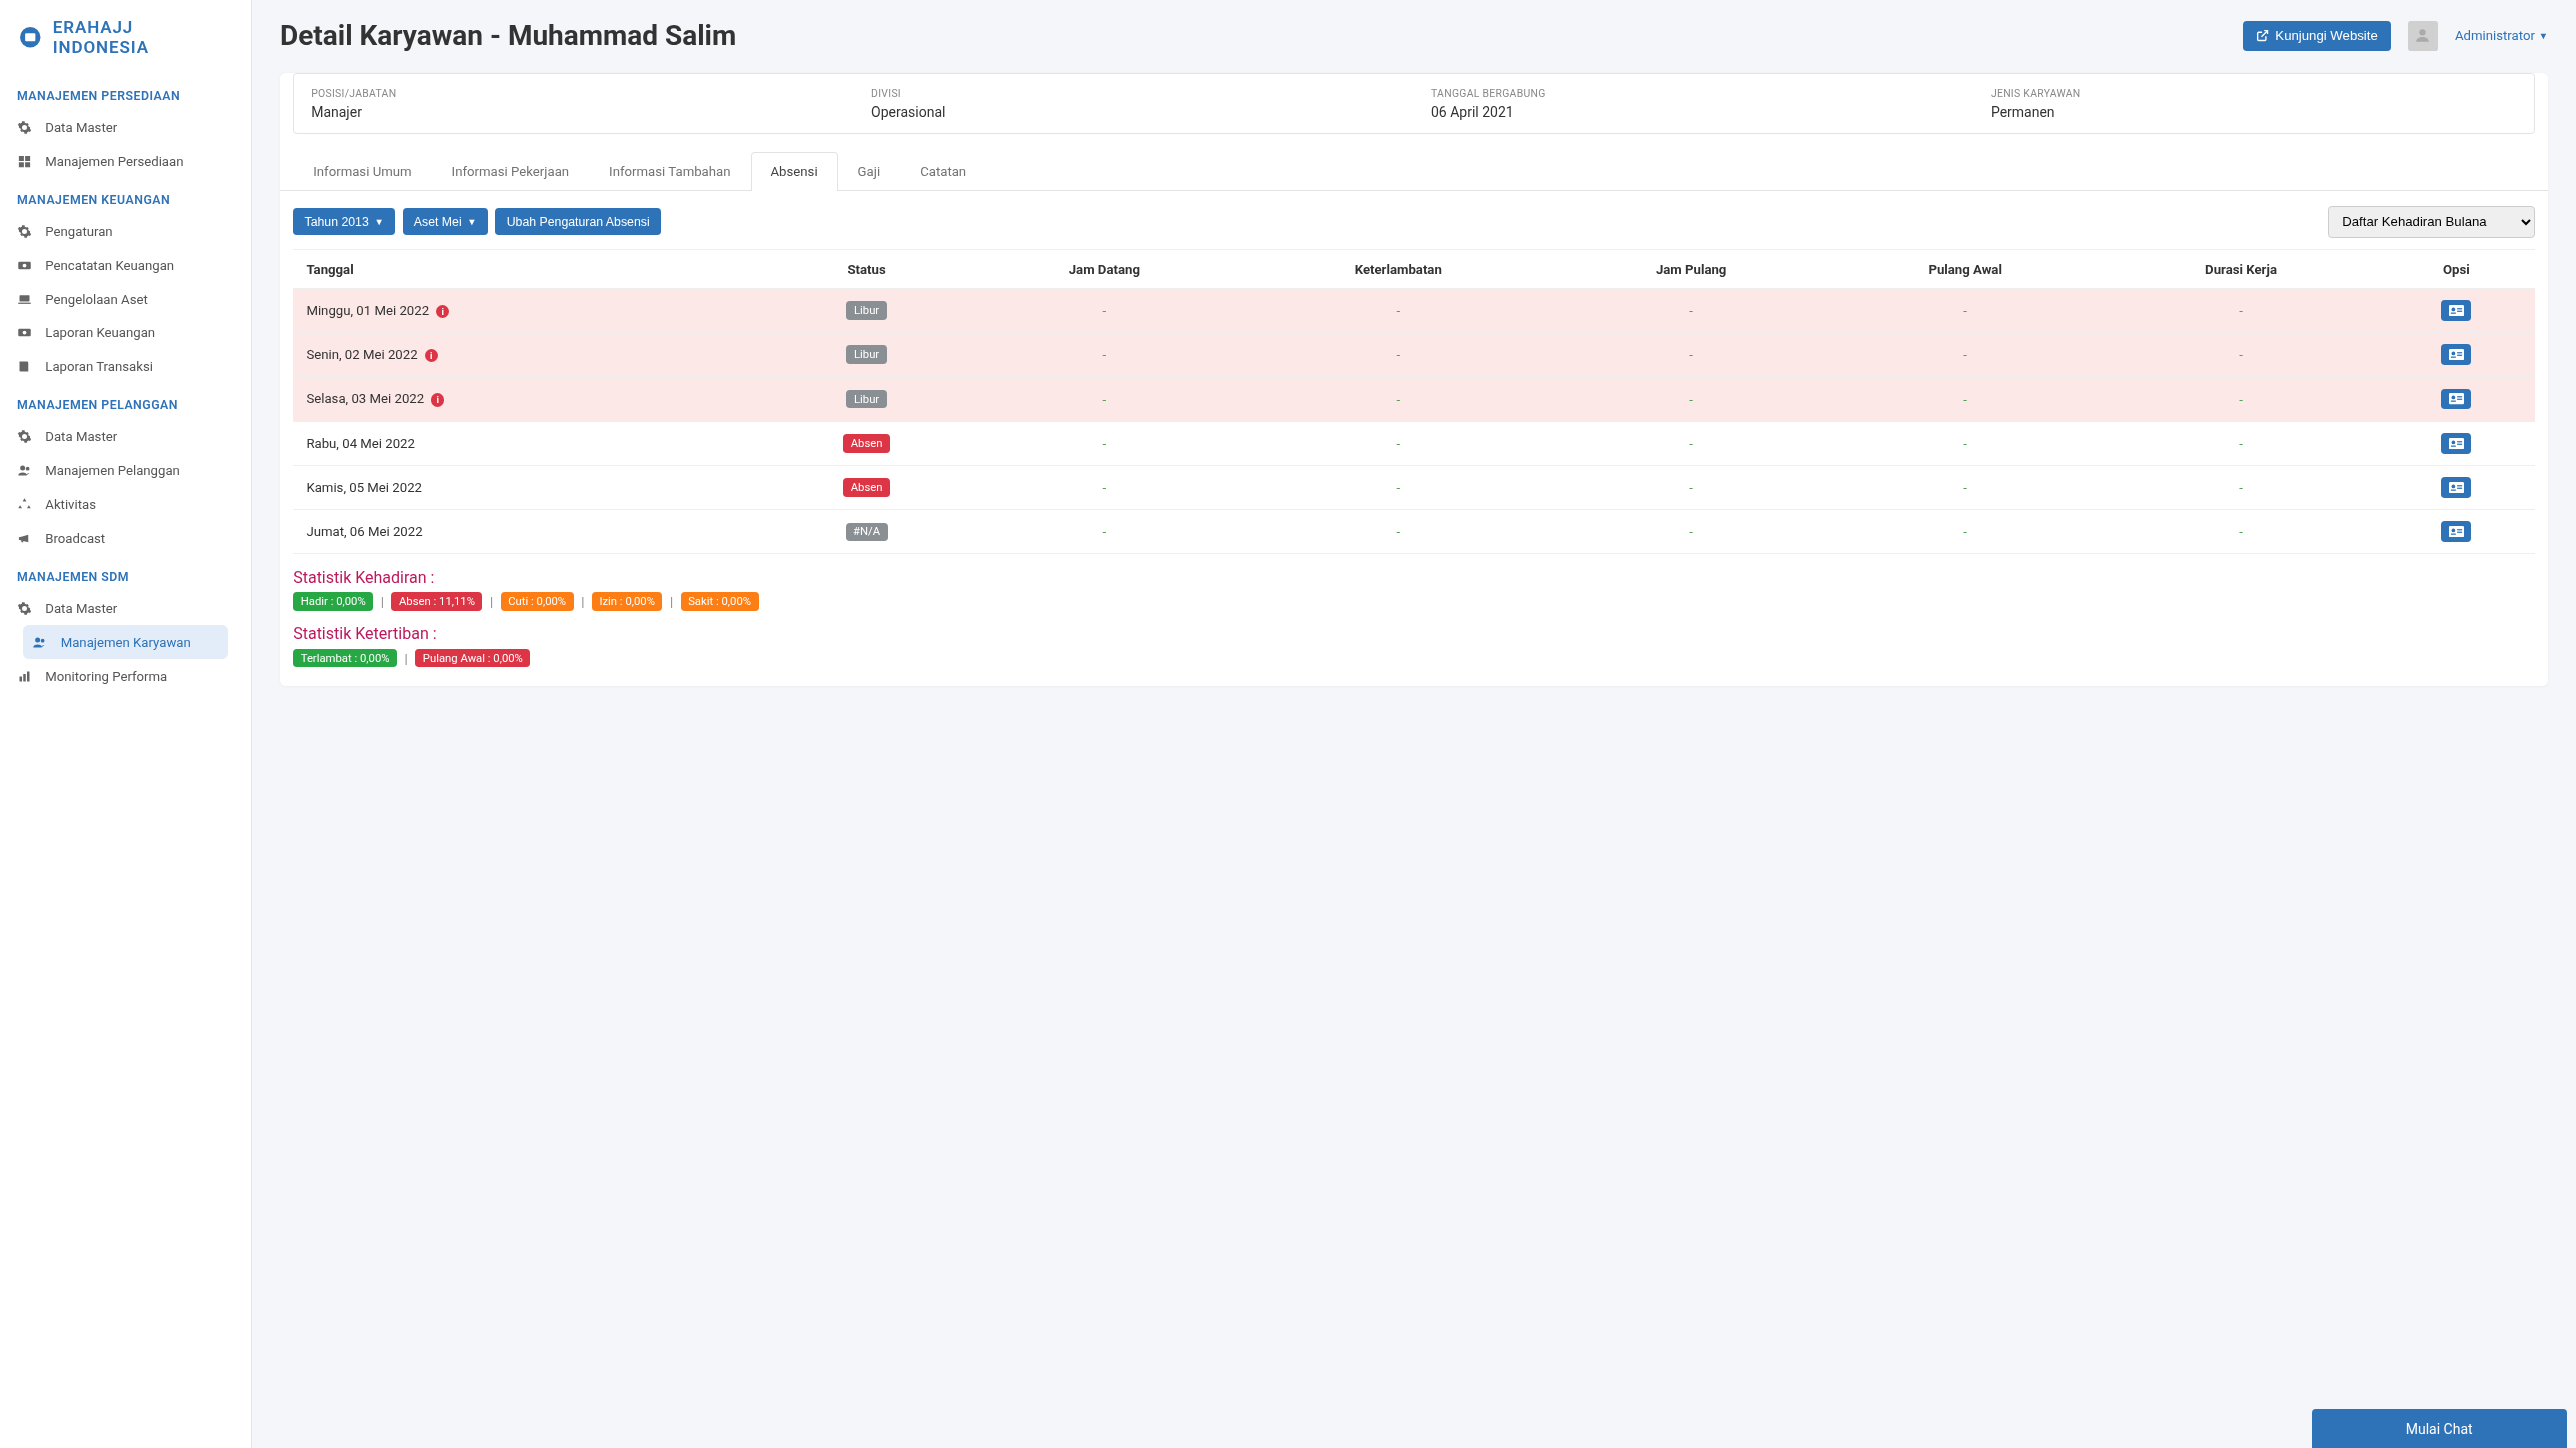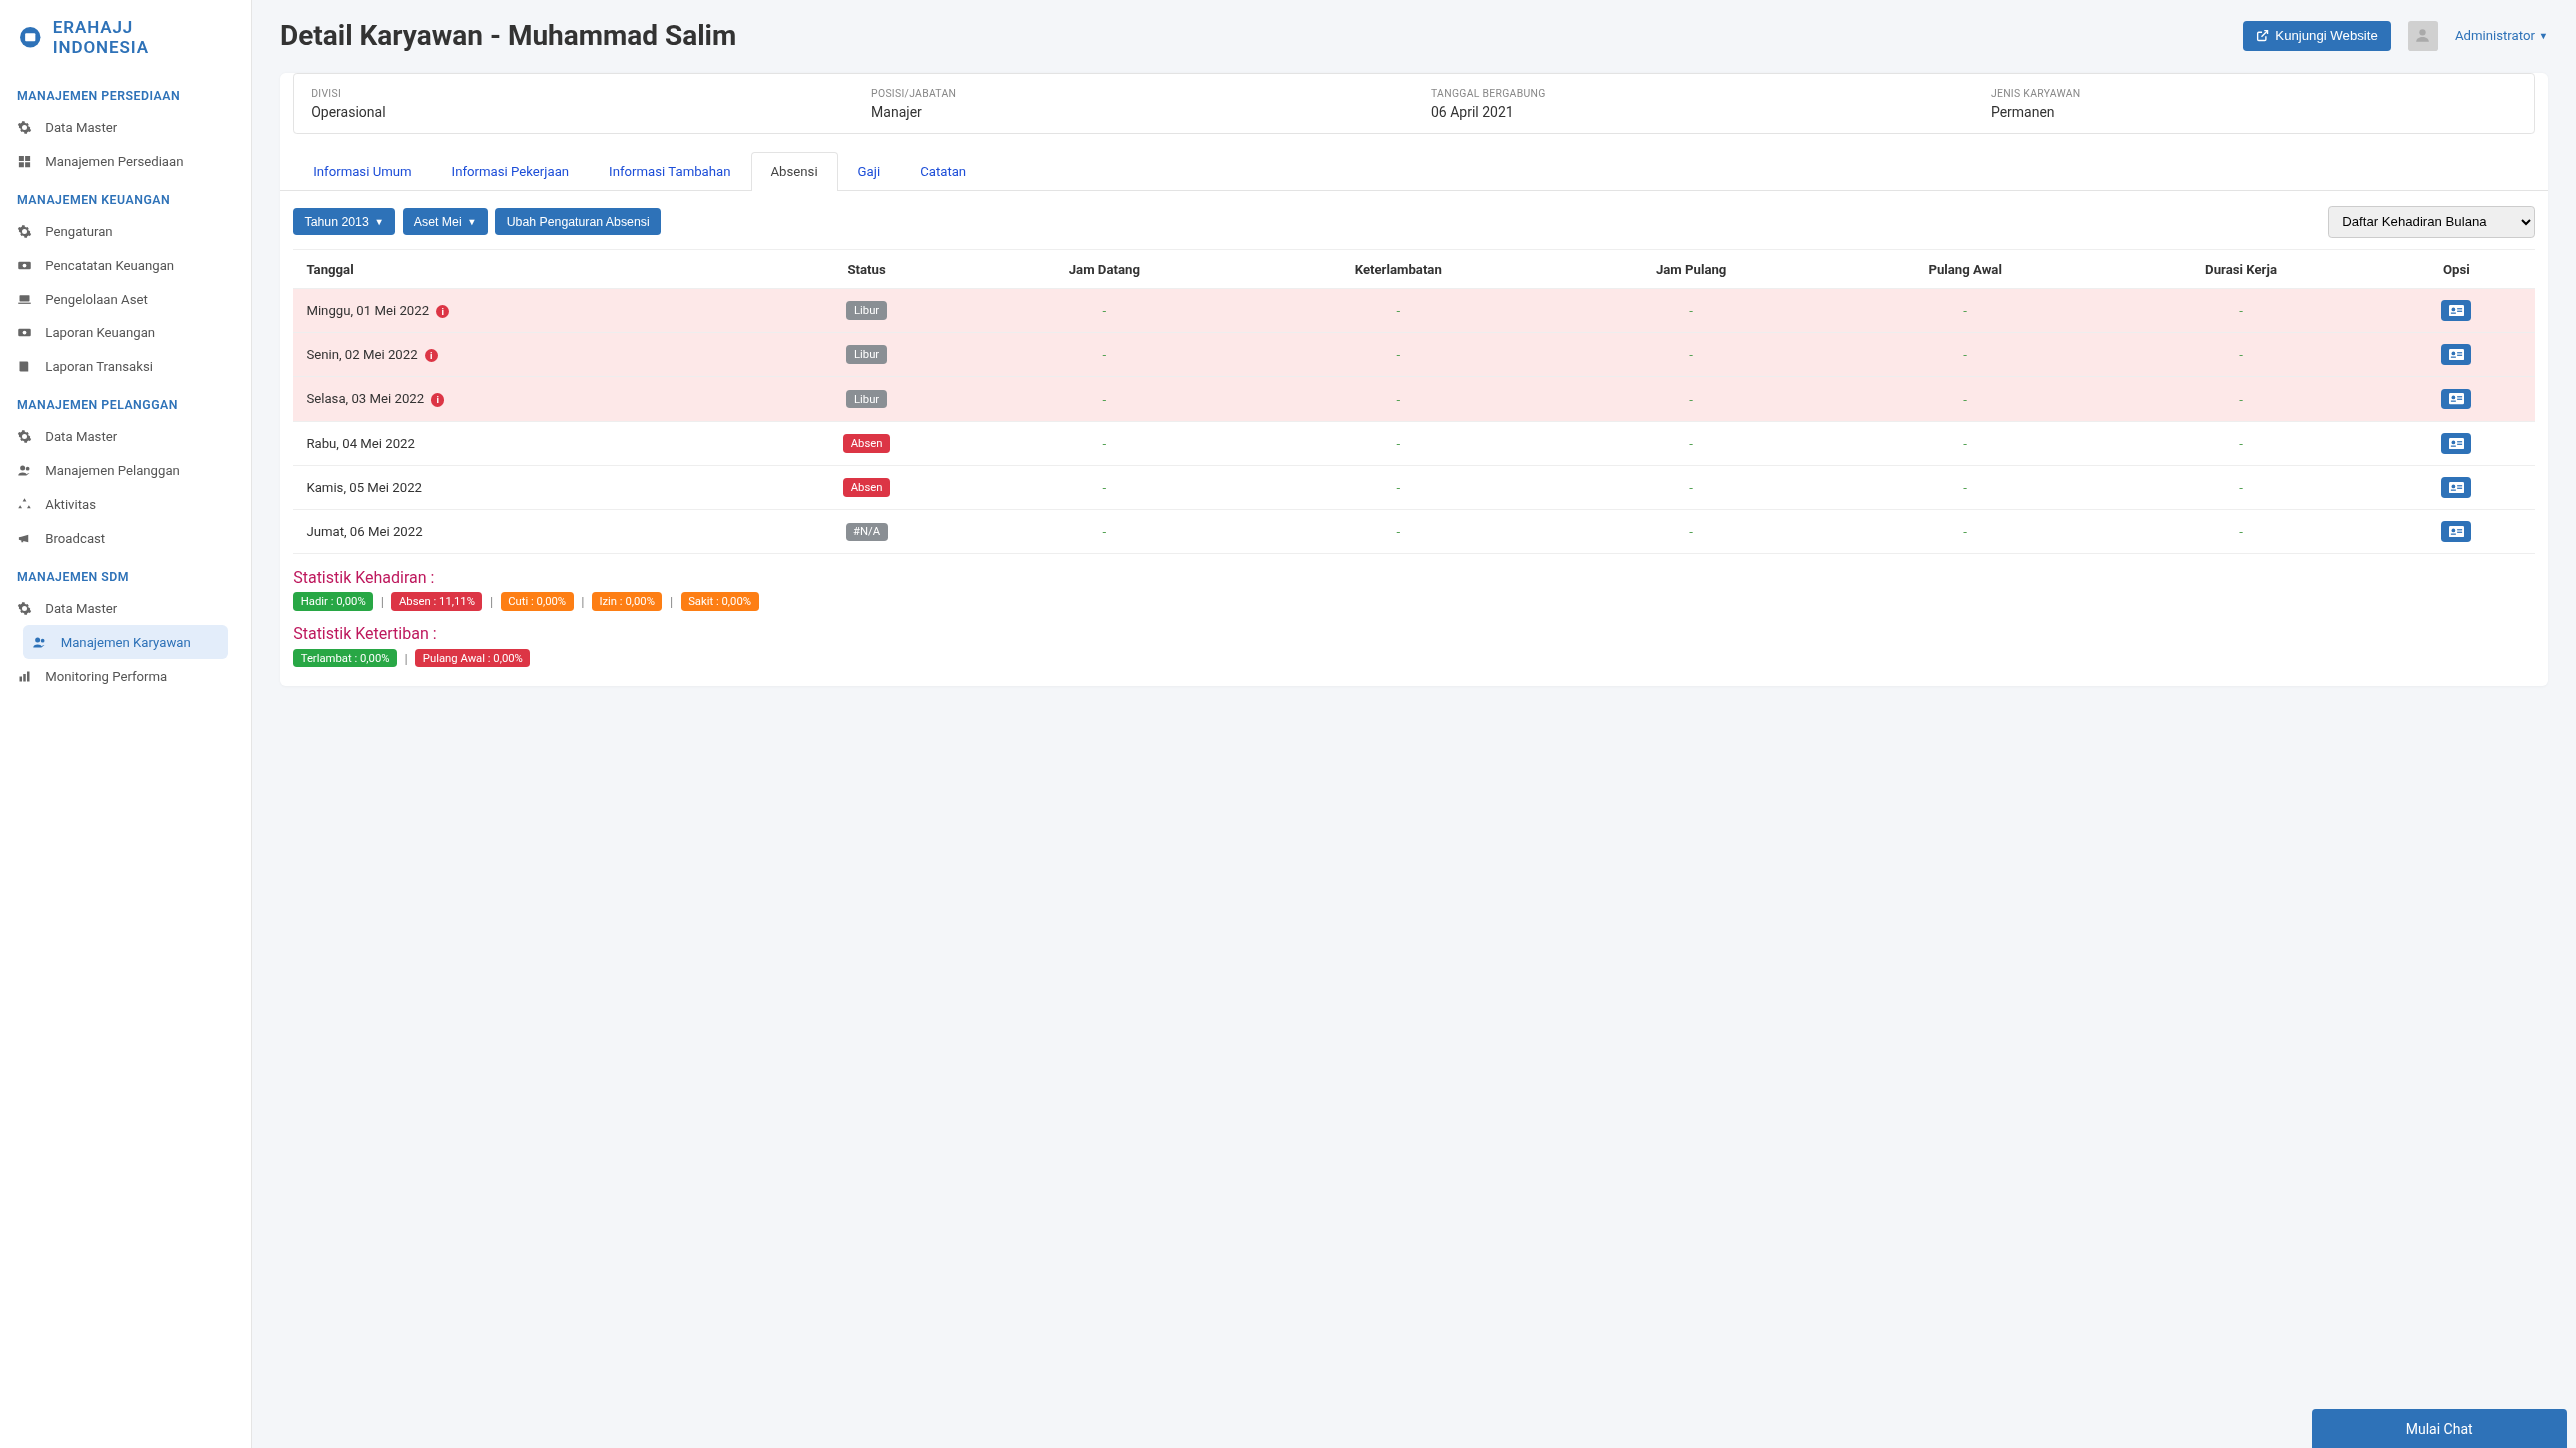--- a/index.html
+++ b/index.html
@@ -21,21 +21,21 @@
 .btn { display: inline-flex; align-items: center; gap: 5.7px; padding: 7.5px 13.2px; border-radius: 3.8px; border: none; cursor: pointer; font-size: 13.2px; }
 .btn-primary { background: #2e72b8; color: #fff; }
 .avatar-placeholder { width: 30px; height: 30px; background: #d0d0d0; border-radius: 2.8px; display:inline-flex; align-items:center; justify-content:center; color:#888; }
 .user-dropdown { color: #2e72b8; cursor: pointer; display: inline-flex; align-items: center; gap: 3.8px; }
 .card { background: #fff; border-radius: 5.7px; padding: 0; box-shadow: 0 0.9px 2.8px rgba(0,0,0,0.04); }
 .info-row { display: flex; border: 0.9px solid #e3e3e3; border-radius: 3.8px; margin: 13.2px 13.2px 17px; }
 .info-cell { flex: 1; padding: 13.2px 17px; }
 .info-label { font-size: 10.4px; color: #888; text-transform: uppercase; letter-spacing: 0.3px; margin-bottom: 3.8px; }
 .info-value { font-size: 14px; color: #333; }
 .tabs { display: flex; gap: 0; border-bottom: 0.9px solid #e3e3e3; padding: 0 13.2px; }
-.tab { padding: 11.3px 19px; color: #1d4ed8; cursor: pointer; border: 0.9px solid transparent; border-bottom: none; border-radius: 3.8px 3.8px 0 0; position: relative; top: 0.9px; }
+.tab { padding: 11.3px 19px; color: #737373; cursor: pointer; border: 0.9px solid transparent; border-bottom: none; border-radius: 3.8px 3.8px 0 0; position: relative; top: 0.9px; }
 .tab.active { color: #444; border-color: #e3e3e3; background: #fff; }
 .tab-body { padding: 15px 13.2px 19px; }
 .toolbar { display: flex; justify-content: space-between; align-items: center; margin-bottom: 11.3px; }
 .toolbar-left { display: flex; gap: 7.5px; }
 .toolbar-right select { padding: 6.6px 9.4px; border: 0.9px solid #ccc; border-radius: 3.8px; font-size: 13.2px; min-width: 207px; }
 .btn-sm { padding: 6.6px 11.3px; font-size: 12.3px; }
 table.att { width: 100%; border-collapse: collapse; }
 table.att th, table.att td { padding: 11.3px 13.2px; border-bottom: 0.9px solid #eee; text-align: center; vertical-align: middle; }
 table.att th { font-weight: 700; color: #333; border-top: 0.9px solid #eee; }
 table.att th:first-child, table.att td:first-child { text-align: left; }
@@ -220,26 +220,26 @@
         <span class="user-dropdown">
           <span>Administrator</span>
           <span class="caret">▼</span>
         </span>
       </div>
     </div>
 
     <div class="card">
       <div class="info-row">
         <div class="info-cell">
+          <div class="info-label">POSISI/JABATAN</div>
+          <div class="info-value">Manajer</div>
+        </div>
+        <div class="info-cell">
           <div class="info-label">DIVISI</div>
           <div class="info-value">Operasional</div>
-        </div>
-        <div class="info-cell">
-          <div class="info-label">POSISI/JABATAN</div>
-          <div class="info-value">Manajer</div>
         </div>
         <div class="info-cell">
           <div class="info-label">TANGGAL BERGABUNG</div>
           <div class="info-value">06 April 2021</div>
         </div>
         <div class="info-cell">
           <div class="info-label">JENIS KARYAWAN</div>
           <div class="info-value">Permanen</div>
         </div>
       </div>

